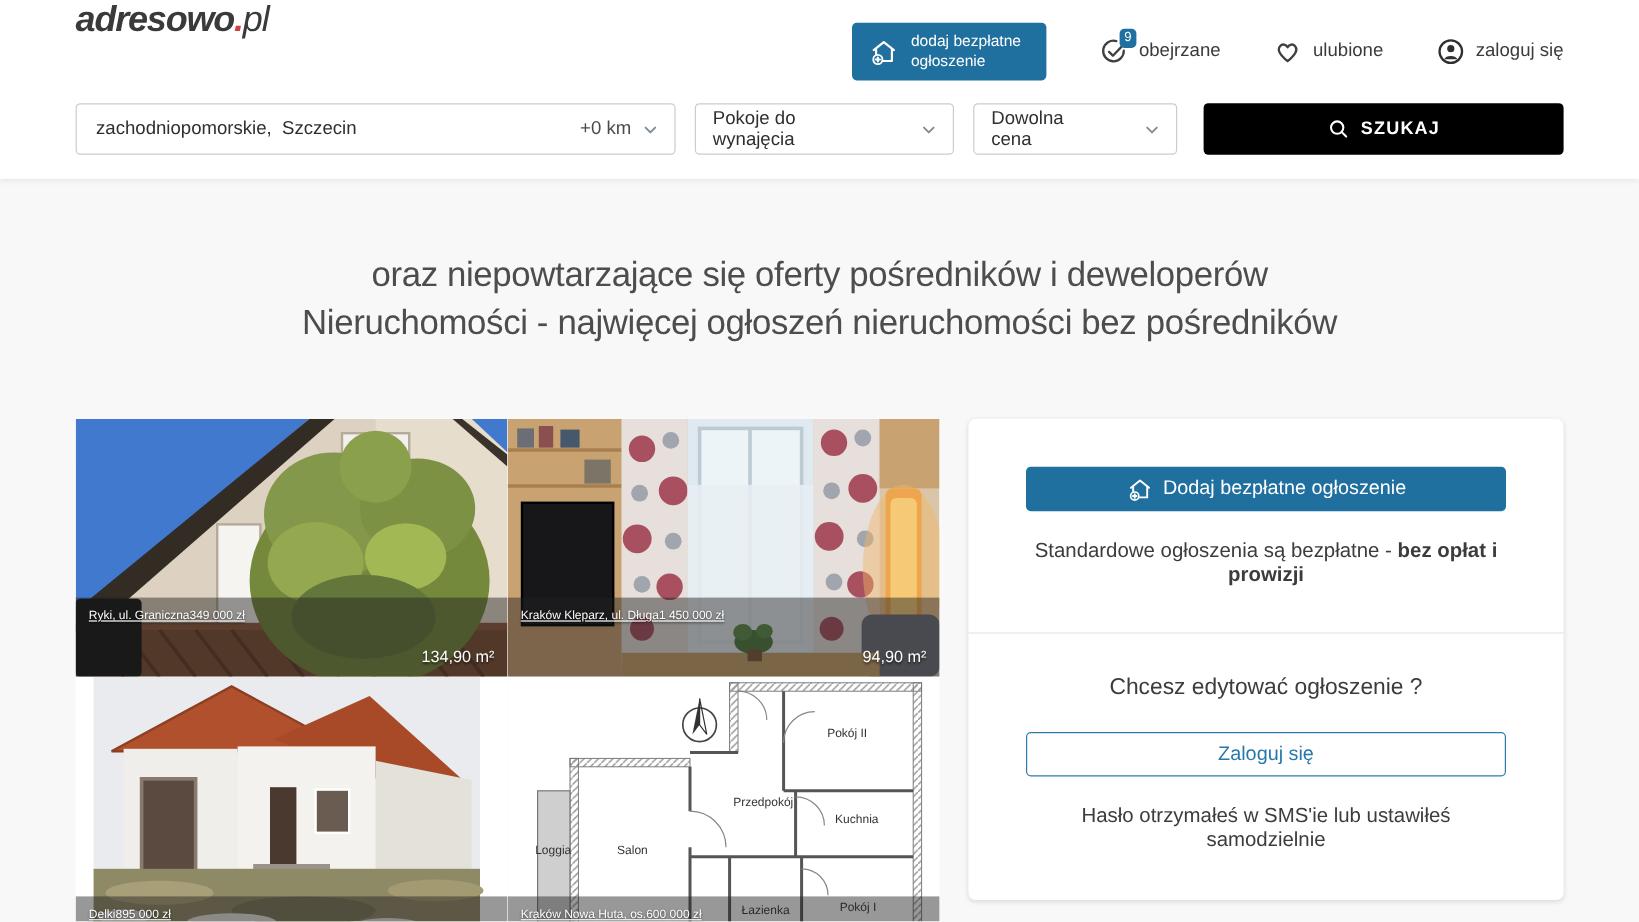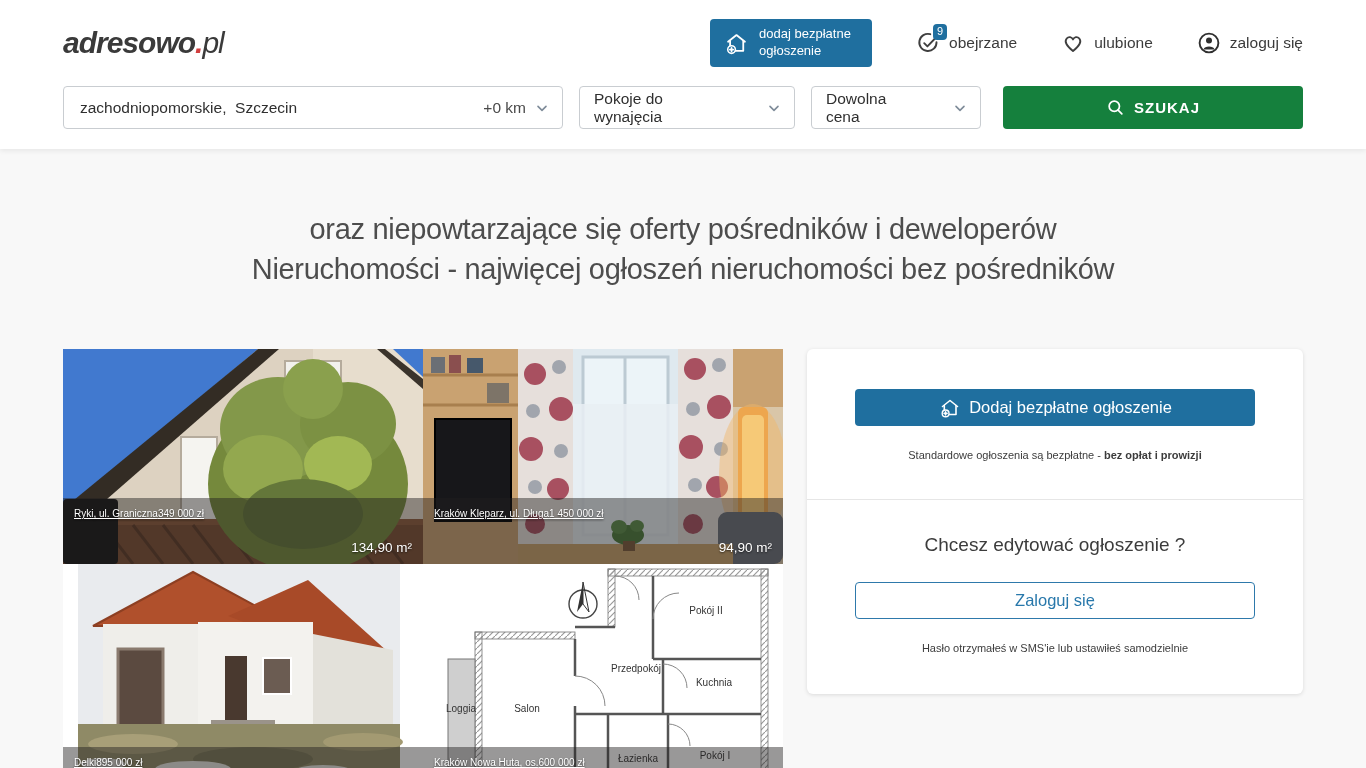--- a/index.html
+++ b/index.html
@@ -3,21 +3,21 @@
 <meta charset="utf-8">
 <style>
   * { margin:0; padding:0; box-sizing:border-box; }
   html,body { background:#f8f8f8; }
   body { font-family:"Liberation Sans", sans-serif; color:#333; }
   .page { position:relative; width:1366px; height:768px; overflow:hidden; background:#f8f8f8; }
 
   
   .site-header { background:#fff; box-shadow:0 2px 5px rgba(0,0,0,.07); }
   .container { width:1240px; margin:0 auto; }
-  .header-top { display:flex; align-items:center; height:86px; }
+  .header-top { display:flex; height:86px; }
   .logo { font-style:italic; font-size:30px; letter-spacing:-1px; cursor:pointer; white-space:nowrap; }
   .logo .lg-main { font-weight:bold; color:#3a3a3a; }
   .logo .lg-dot { font-weight:bold; color:#d23f3f; }
   .logo .lg-tld { font-weight:normal; color:#3a3a3a; }
   .header-actions { margin-left:auto; display:flex; align-items:center; gap:44px; }
   .btn-add-header { display:flex; align-items:center; gap:9px; background:#1f6f9f; color:#fff;
       border:none; border-radius:4px; padding:7px 13px; cursor:pointer;
       font-family:inherit; font-size:13px; line-height:1.3; text-align:left; }
   .btn-add-header .btn-label { width:100px; }
   .header-action { display:flex; align-items:center; gap:9px; cursor:pointer; font-size:15.5px; color:#3b3b3b; }
@@ -27,21 +27,21 @@
 
   
   .search-row { display:flex; align-items:center; padding-bottom:20px; }
   .field { height:43px; background:#fff; border:1px solid #c9cdd1; border-radius:4px;
       display:flex; align-items:center; font-size:15.5px; color:#2f2f2f; cursor:pointer;gap:46px; }
   .field-location { width:500px; padding:0 12px 0 16px; justify-content:space-between; margin-right:16px; }
   .loc-text { white-space:pre; }
   .radius { display:flex; align-items:center; gap:8px; color:#4a4a4a; }
   .field-type { width:216px; padding:0 12px 0 14px; justify-content:space-between; margin-right:16px; }
   .field-price { width:170px; padding:0 12px 0 14px; justify-content:space-between; margin-right:22px; }
-  .btn-search { width:300px; height:43px; background:#15803d; border:none; border-radius:4px;
+  .btn-search { width:300px; height:43px; background:#000000; border:none; border-radius:4px;
       color:#fff; font-family:inherit; font-weight:bold; font-size:15px; letter-spacing:1px;
       display:flex; align-items:center; justify-content:center; gap:9px; cursor:pointer; }
 
   
   .hero-title { margin:60px auto 60px; text-align:center; font-size:29px; font-weight:400;
       color:#4d4d4d; letter-spacing:-.3px; line-height:40px; }
   .hero-title span { display:block; }
 
   
   .content { display:flex; gap:24px; align-items:flex-start; }
@@ -56,21 +56,21 @@
   
   .sidebar-card { width:496px; background:#fff; border-radius:6px; box-shadow:0 1px 4px rgba(0,0,0,.12); }
   .card-section { padding:40px 48px 38px; text-align:center; }
   .card-section.second { padding:34px 48px 40px; }
   .card-heading { font-size:19px; font-weight:400; color:#3c3c3c; margin-bottom:26px; }
   .btn-primary { width:400px; height:37px; background:#1f6f9f; border:none; border-radius:4px;
       color:#fff; font-family:inherit; font-size:16.5px; cursor:pointer;
       display:inline-flex; align-items:center; justify-content:center; gap:7px; }
   .btn-outline { width:400px; height:37px; background:#fff; border:1px solid #2e79ab; border-radius:4px;
       color:#2878ab; font-family:inherit; font-size:16.5px; cursor:pointer; }
-  .card-note { margin-top:23px; font-size:11px; color:#3c3c3c; }
+  .card-note { margin-top:23px; font-size:17px; color:#3c3c3c; }
   .card-divider { border:none; border-top:1px solid #e6e6e6; }
 
   .ic { flex:none; }
 </style>
 </head>
 <body>
 
 <div class="page">
 
   <header class="site-header">

